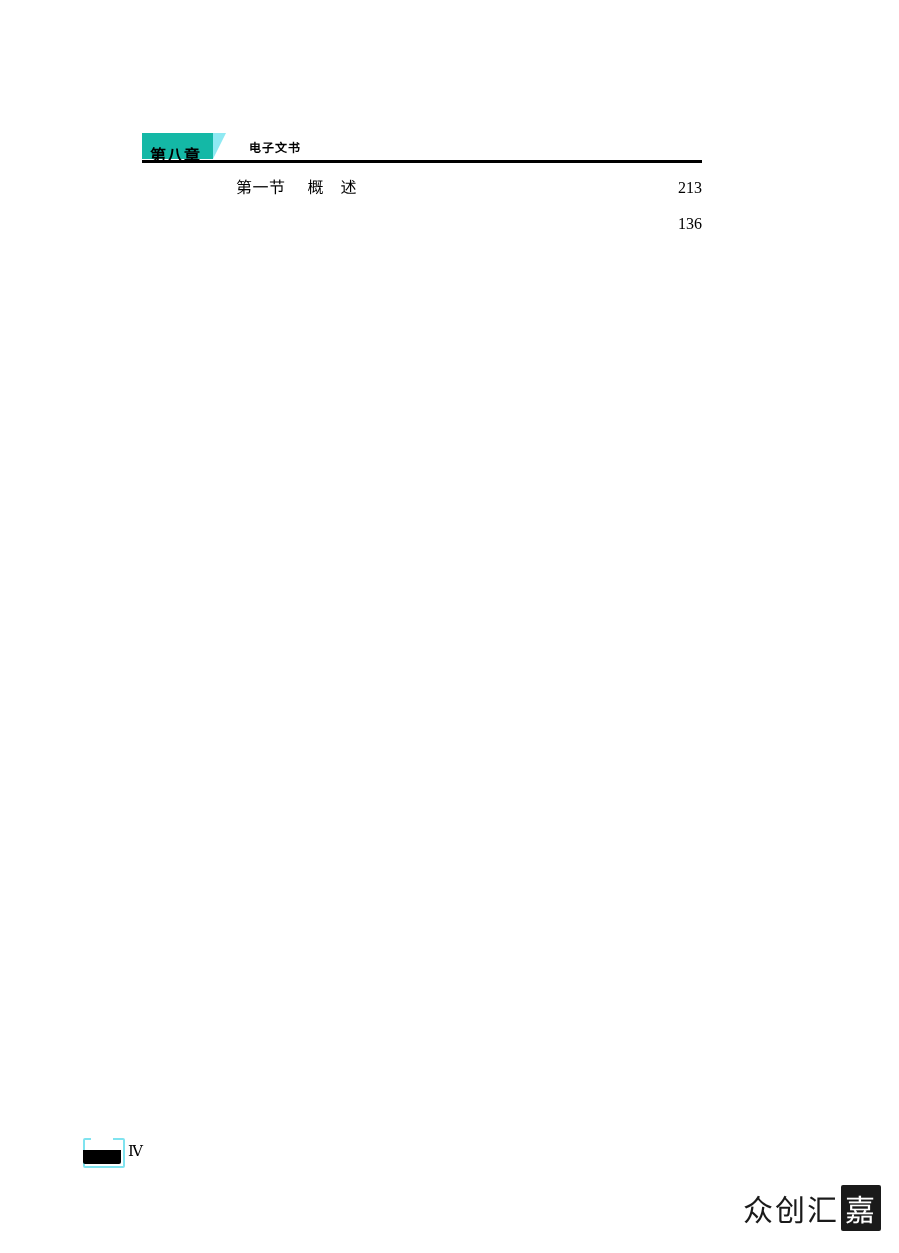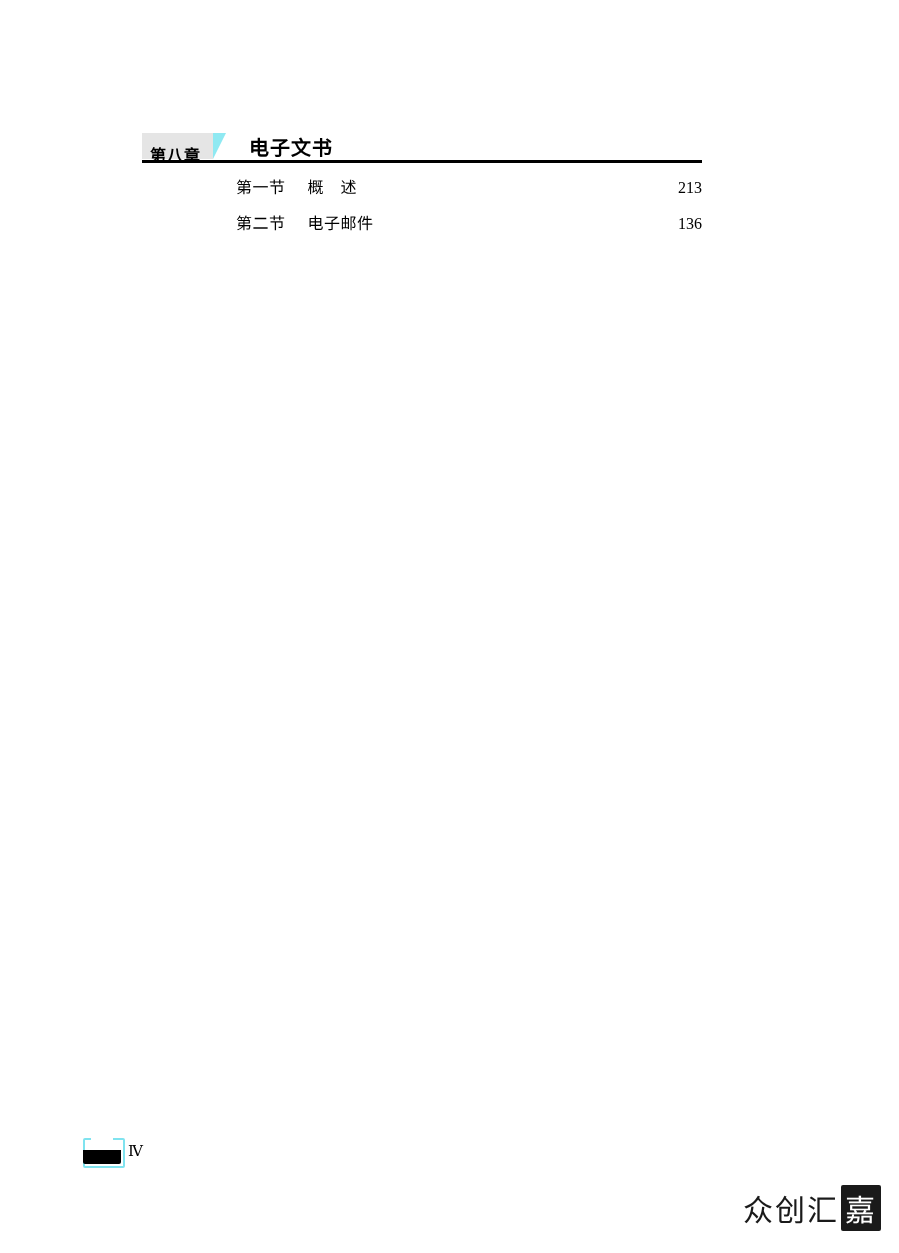--- a/index.html
+++ b/index.html
@@ -31,21 +31,21 @@
     width: 560px;
   }
   .chapter-band {
     position: relative;
     height: 26px;
     display: flex;
     align-items: center;
   }
   .chapter-tag {
     position: relative;
-    background: #e5e5e5;
+    background: #14b8a6;
     height: 26px;
     display: flex;
     align-items: center;
     padding: 16px 12px 0 8px;
     box-sizing: border-box;
     font-family: "Liberation Sans", "DejaVu Sans", sans-serif;
     font-weight: bold;
     font-size: 16px;
     letter-spacing: 1px;
     color: #000;
@@ -56,21 +56,21 @@
     right: -13px;
     top: 0;
     width: 0;
     height: 0;
     border-top: 26px solid #8fe9f2;
     border-right: 13px solid transparent;
   }
   .chapter-title {
     font-family: "Liberation Sans", "DejaVu Sans", sans-serif;
     font-weight: bold;
-    font-size: 20px;
+    font-size: 12px;
     letter-spacing: 1px;
     margin-left: 36px;
     color: #000;
   }
   .chapter-rule {
     width: 560px;
     height: 3px;
     background: #000;
     margin-top: 1px;
   }
@@ -221,23 +221,20 @@
 
     <div class="toc-row level-section">
       <span class="label">
         <span class="sec-no">第一节</span><span>概　述</span>
       </span>
       <span class="leader"></span>
       <span class="page-num">213</span>
     </div>
 
     <div class="toc-row level-section">
-      <span class="label">
-        <span class="sec-no">第二节</span><span>电子邮件</span>
-      </span>
       <span class="leader"></span>
       <span class="page-num">136</span>
     </div>
 
 
 
 
 
   </div>
 

